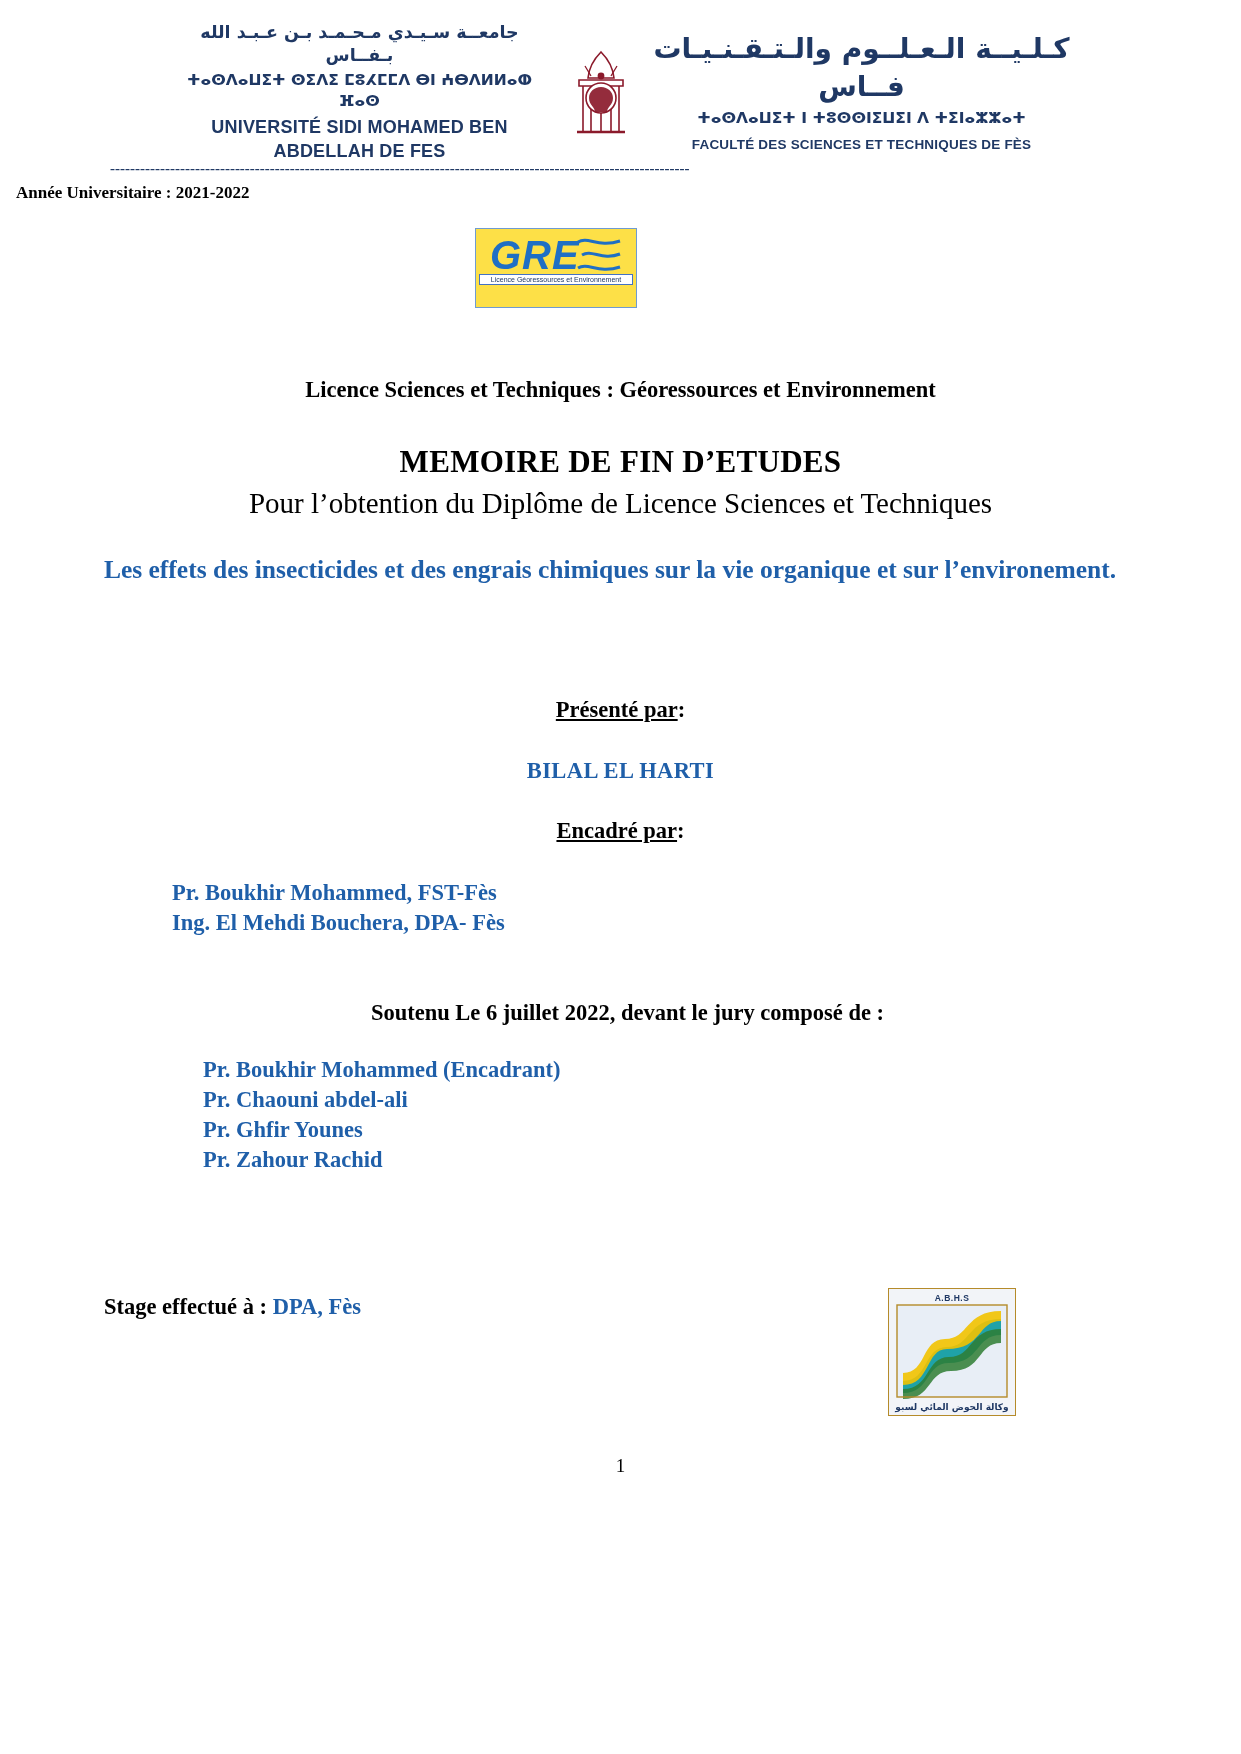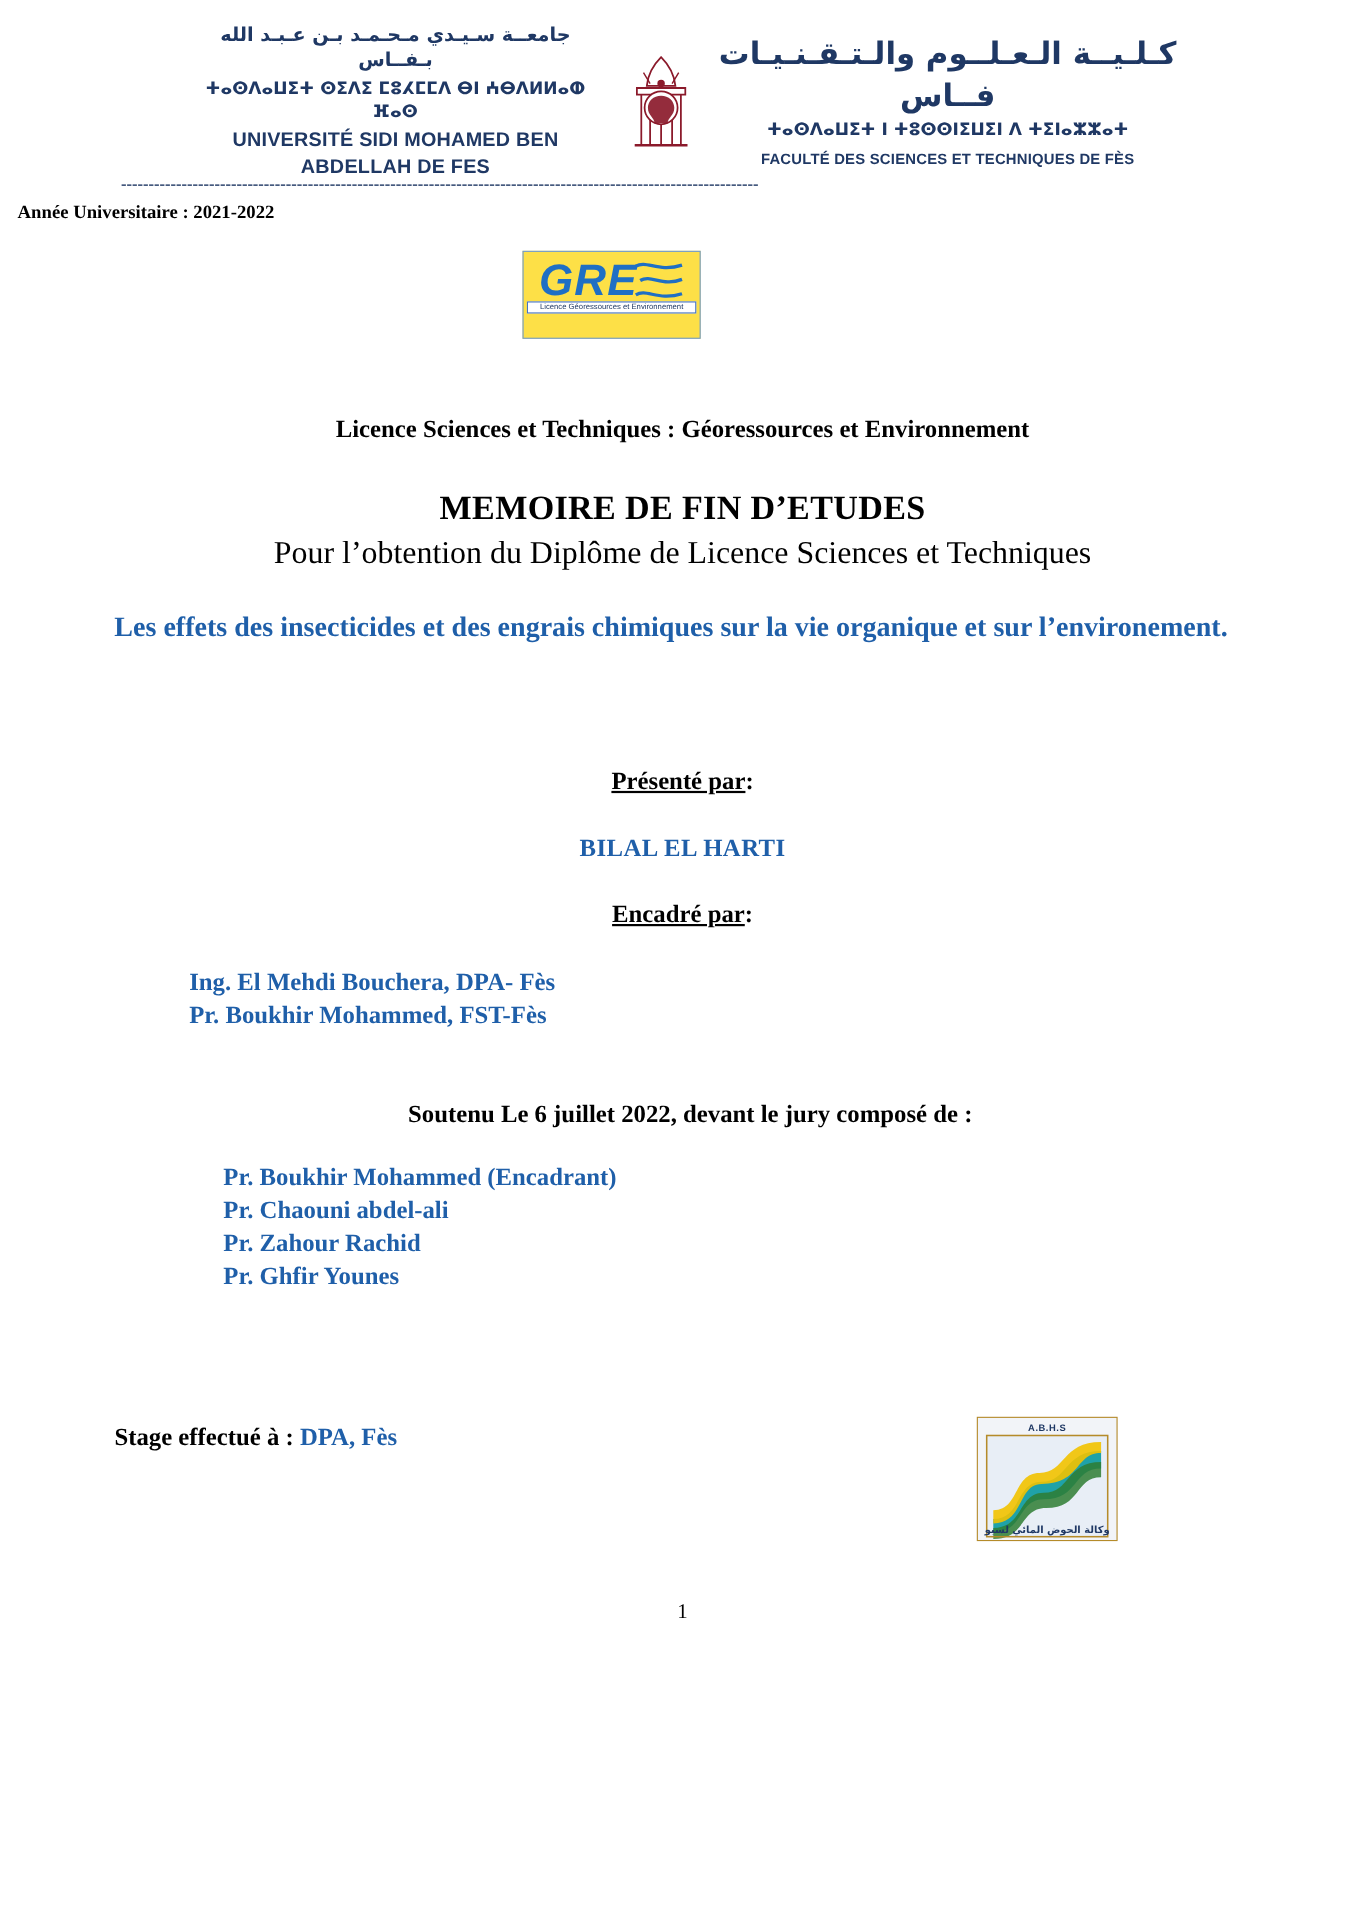--- a/index.html
+++ b/index.html
@@ -280,21 +280,21 @@
     font-weight: bold;
   }
   .internship .place { color: #1F5FA9; }
 
   
   .abhs {
     position: absolute;
     top: 1288px;
     left: 888px;
     width: 128px;
-    height: 113px;
+    height: 128px;
     border: 1px solid #B58B2A;
     background: #F2F4F8;
     box-sizing: border-box;
     overflow: hidden;
   }
   .abhs-title {
     position: absolute;
     top: 4px;
     left: 0;
     width: 100%;
@@ -387,30 +387,30 @@
   <div class="degree-line">Licence Sciences et Techniques : Géoressources et Environnement</div>
   <div class="title-main">MEMOIRE DE FIN D’ETUDES</div>
   <div class="title-sub">Pour l’obtention du Diplôme de Licence Sciences et Techniques</div>
   <div class="subject">Les effets des insecticides et des engrais chimiques sur la vie organique et sur l’environement.</div>
 
   <div class="label-presente"><span>Présenté par</span>:</div>
   <div class="author">BILAL EL HARTI</div>
 
   <div class="label-encadre"><span>Encadré par</span>:</div>
   <div class="supervisors">
+    <div>Pr. Boukhir Mohammed, FST-Fès</div>
     <div>Ing. El Mehdi  Bouchera, DPA- Fès</div>
-    <div>Pr. Boukhir Mohammed, FST-Fès</div>
   </div>
 
   <div class="defense">Soutenu Le 6 juillet 2022,  devant le jury composé de :</div>
   <div class="jury">
     <div>Pr. Boukhir Mohammed (Encadrant)</div>
     <div>Pr. Chaouni  abdel-ali</div>
+    <div>Pr.  Ghfir Younes</div>
     <div>Pr. Zahour Rachid</div>
-    <div>Pr.  Ghfir Younes</div>
   </div>
 
   <div class="internship">
     <span>Stage effectué à : </span><span class="place">DPA, Fès</span>
   </div>
 
   <div class="abhs">
     <div class="abhs-title">A.B.H.S</div>
     <svg width="126" height="126" viewBox="0 0 126 126" style="position:absolute;top:0;left:0;">
       <rect x="8" y="16" width="110" height="92" fill="#E8EEF6"></rect>

